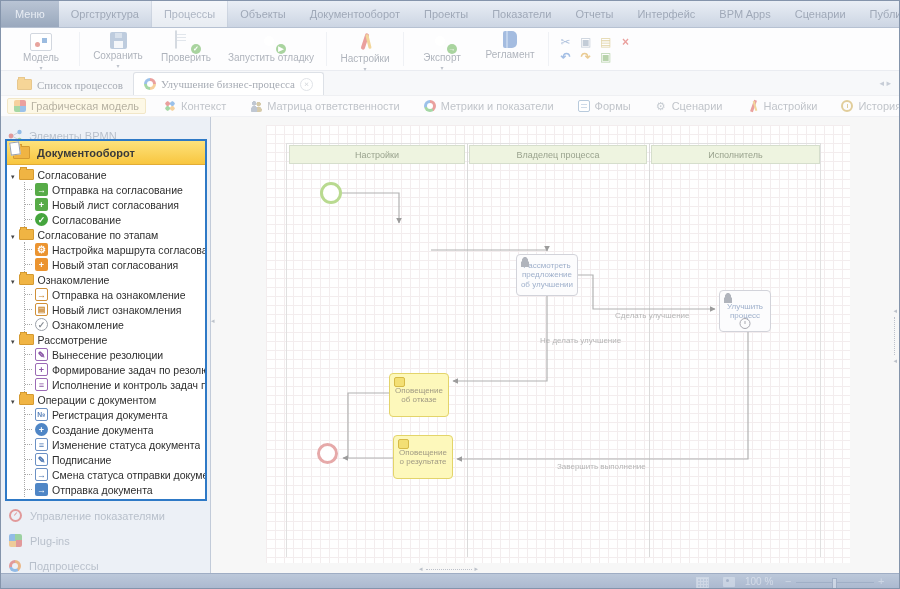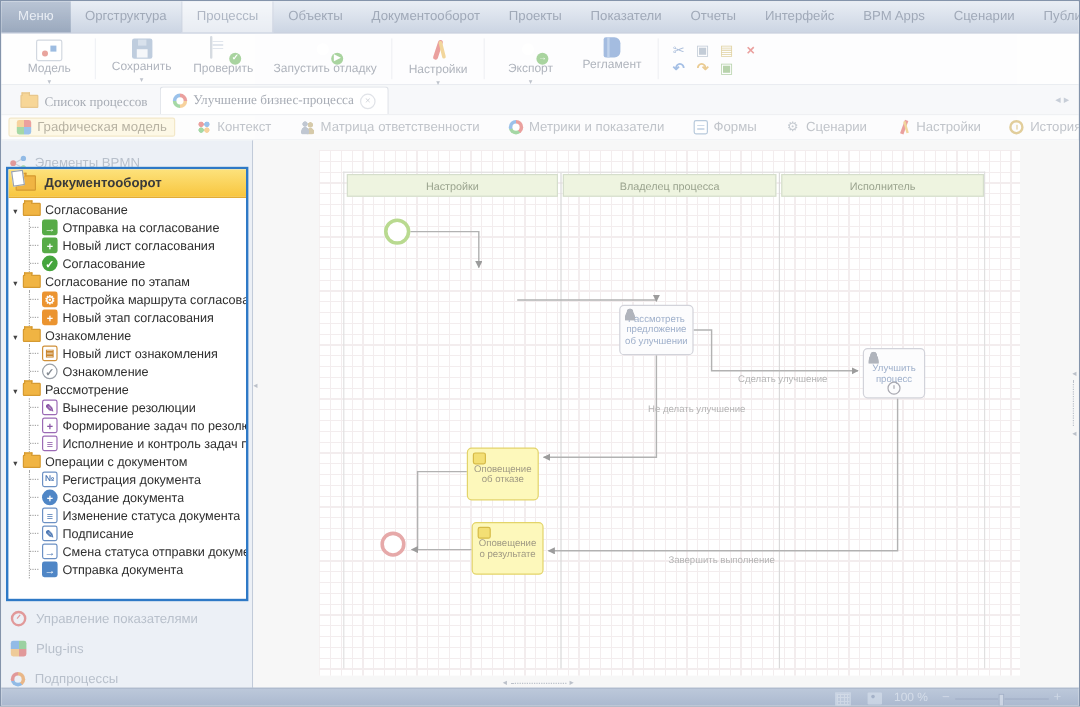--- a/index.html
+++ b/index.html
@@ -364,20 +364,24 @@
           </div>
         </div>
 
         <div class="trow grow">
           <span class="tw"></span>
           <span class="tfolder"></span>
           <span class="tl">Ознакомление</span>
         </div>
         <div class="gitems">
           <div class="trow leaf">
+            <span class="li ic-send-o"></span>
+            <span class="tl">Отправка на ознакомление</span>
+          </div>
+          <div class="trow leaf">
             <span class="li ic-list-o"></span>
             <span class="tl">Новый лист ознакомления</span>
           </div>
           <div class="trow leaf">
             <span class="li ic-ok-gray"></span>
             <span class="tl">Ознакомление</span>
           </div>
         </div>
 
         <div class="trow grow">

